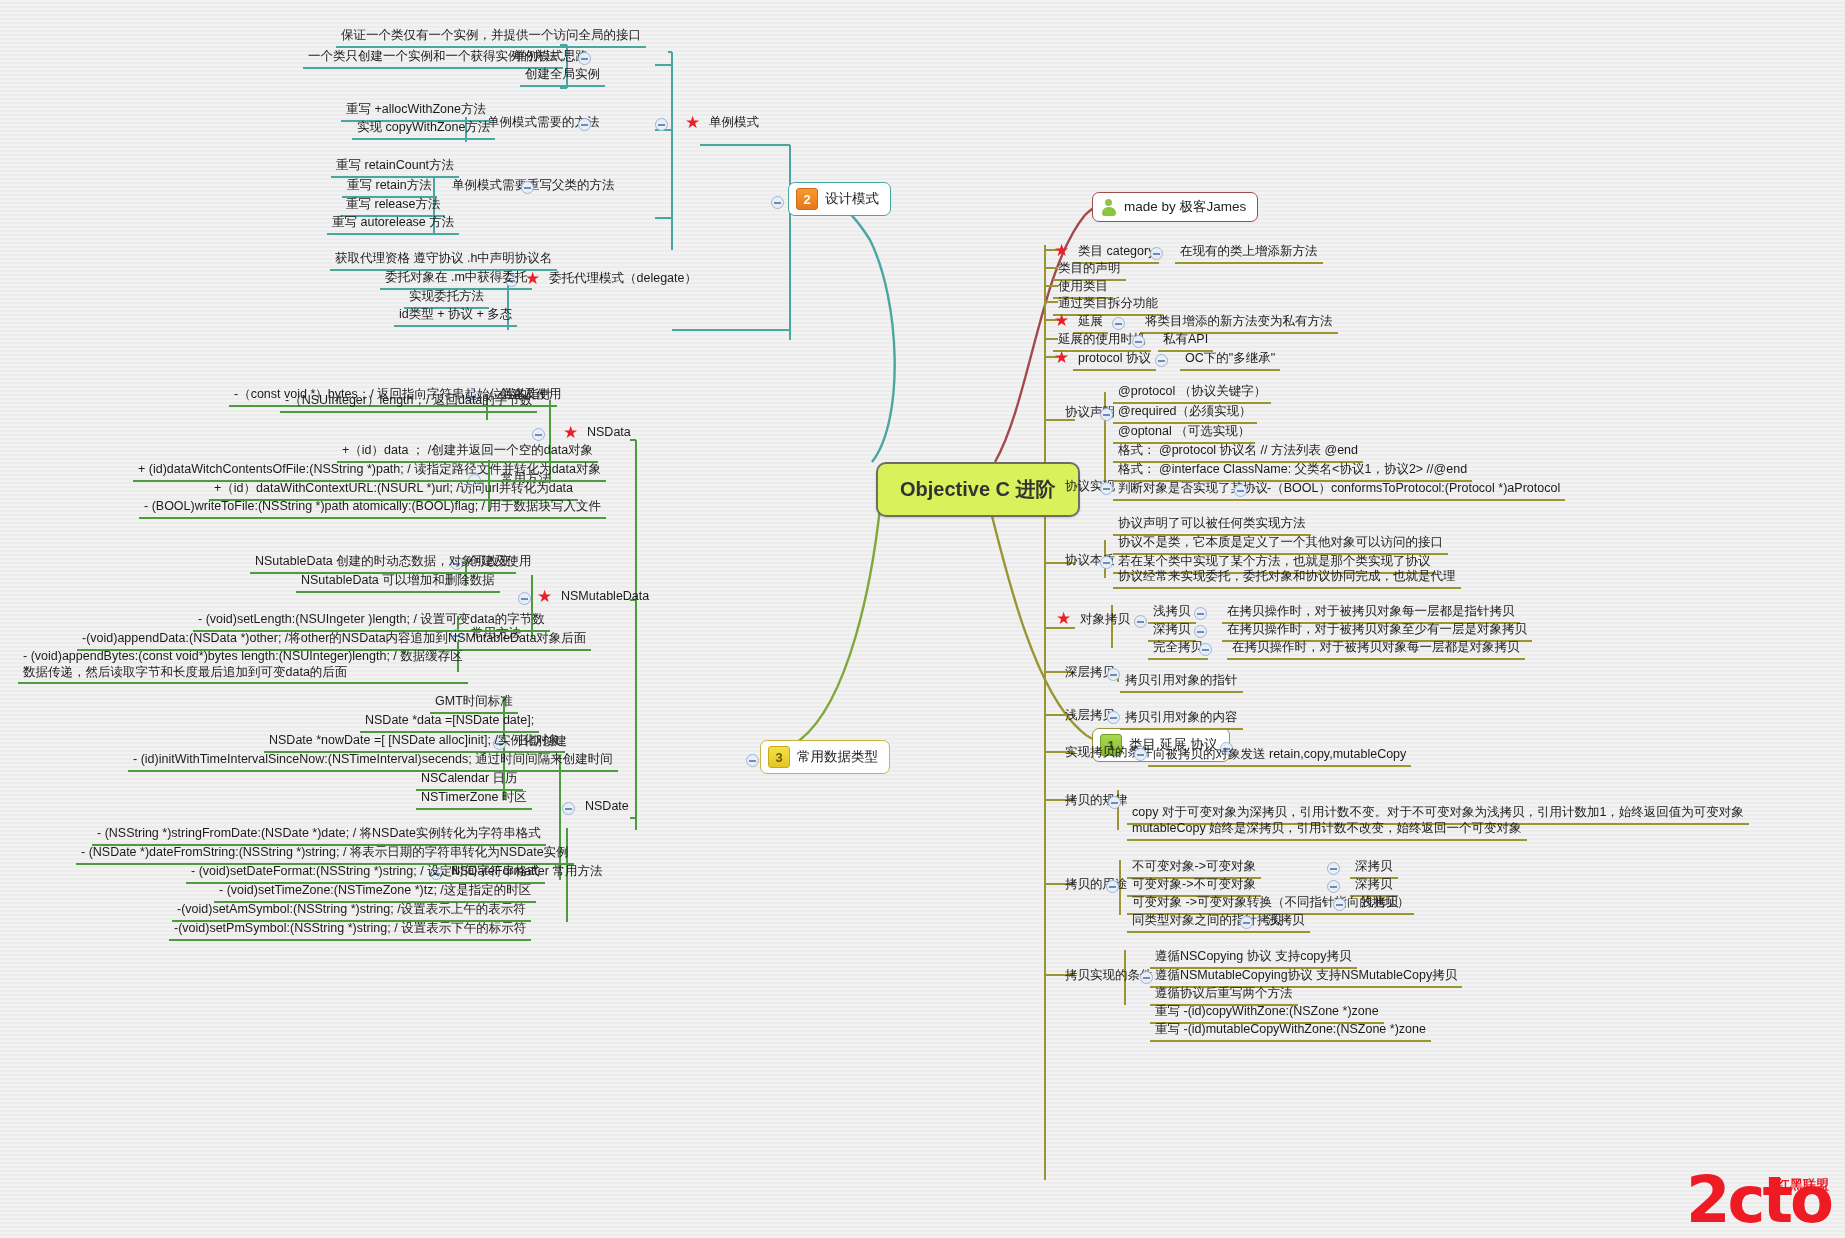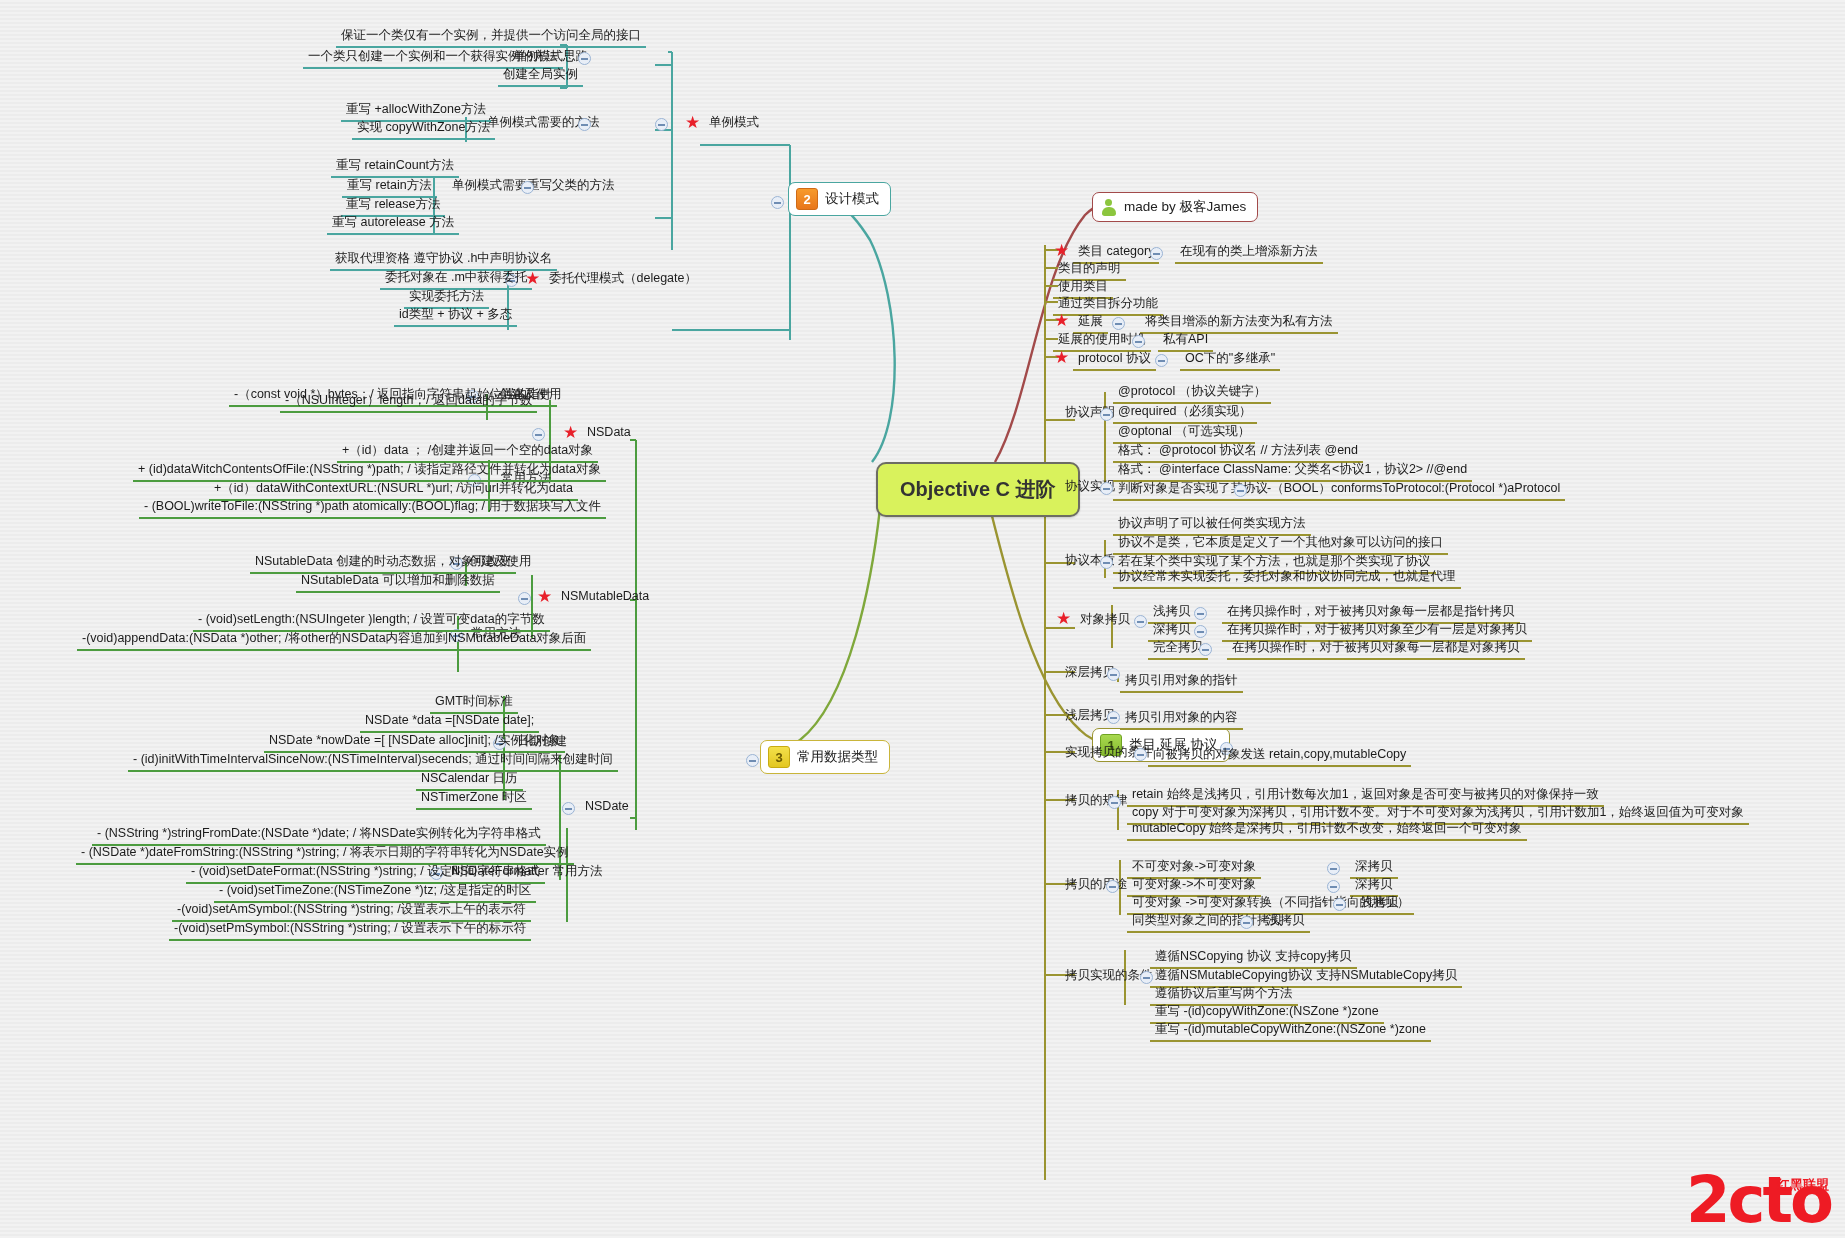--- a/index.html
+++ b/index.html
@@ -200,21 +200,21 @@
   <div class="tog" style="left:1220px;top:742px;"></div>
 
   <div class="star" style="left:684px;top:114px;">★</div>
   <div class="leaf" style="left:704px;top:114px;">单例模式</div>
   <div class="tog" style="left:655px;top:118px;"></div>
 
   <div class="leaf" style="left:508px;top:48px;">单例模式思路</div>
   <div class="tog" style="left:578px;top:52px;"></div>
   <div class="leaf tealU ra" style="left:336px;top:27px;">保证一个类仅有一个实例，并提供一个访问全局的接口</div>
   <div class="leaf tealU ra" style="left:303px;top:48px;">一个类只创建一个实例和一个获得实例的方法</div>
-  <div class="leaf tealU ra" style="left:498px;top:66px;">创建全局实例</div>
+  <div class="leaf tealU ra" style="left:520px;top:66px;">创建全局实例</div>
 
   <div class="leaf" style="left:482px;top:114px;">单例模式需要的方法</div>
   <div class="tog" style="left:578px;top:118px;"></div>
   <div class="leaf tealU ra" style="left:341px;top:101px;">重写 +allocWithZone方法</div>
   <div class="leaf tealU ra" style="left:352px;top:119px;">实现 copyWithZone方法</div>
 
   <div class="leaf" style="left:447px;top:177px;">单例模式需要重写父类的方法</div>
   <div class="tog" style="left:521px;top:181px;"></div>
   <div class="leaf tealU ra" style="left:331px;top:157px;">重写 retainCount方法</div>
   <div class="leaf tealU ra" style="left:342px;top:177px;">重写 retain方法</div>
@@ -251,20 +251,21 @@
 
   <div class="leaf" style="left:464px;top:553px;">创建及使用</div>
   <div class="tog" style="left:450px;top:557px;"></div>
   <div class="leaf greenU ra" style="left:250px;top:553px;">NSutableData 创建的时动态数据，对象可改变</div>
   <div class="leaf greenU ra" style="left:296px;top:572px;">NSutableData 可以增加和删除数据</div>
 
   <div class="leaf" style="left:466px;top:625px;">常用方法</div>
   <div class="tog" style="left:450px;top:629px;"></div>
   <div class="leaf greenU ra" style="left:193px;top:611px;">- (void)setLength:(NSUIngeter )length; / 设置可变data的字节数</div>
   <div class="leaf greenU ra" style="left:77px;top:630px;">-(void)appendData:(NSData *)other; /将other的NSData内容追加到NSMutableData对象后面</div>
+  <div class="leaf greenU wrap" style="left:18px;top:648px;width:440px;">- (void)appendBytes:(const void*)bytes length:(NSUInteger)length; / 数据缓存区数据传递，然后读取字节和长度最后追加到可变data的后面</div>
 
   <div class="leaf" style="left:580px;top:798px;">NSDate</div>
   <div class="tog" style="left:562px;top:802px;"></div>
 
   <div class="leaf" style="left:512px;top:733px;text-align:center;">日期创建</div>
   <div class="tog" style="left:493px;top:737px;"></div>
   <div class="leaf greenU ra" style="left:430px;top:693px;">GMT时间标准</div>
   <div class="leaf greenU ra" style="left:360px;top:712px;">NSDate *data =[NSDate date];</div>
   <div class="leaf greenU ra" style="left:264px;top:732px;">NSDate *nowDate =[ [NSDate alloc]init]; /实例化对象</div>
   <div class="leaf greenU ra" style="left:128px;top:751px;">- (id)initWithTimeIntervalSinceNow:(NSTimeInterval)secends;   通过时间间隔来创建时间</div>
@@ -344,21 +345,20 @@
   <div class="leaf" style="left:1060px;top:707px;">浅层拷贝</div>
   <div class="tog" style="left:1107px;top:711px;"></div>
   <div class="leaf oliveU" style="left:1120px;top:709px;">拷贝引用对象的内容</div>
 
   <div class="leaf" style="left:1060px;top:744px;">实现拷贝的条件</div>
   <div class="tog" style="left:1134px;top:748px;"></div>
   <div class="leaf oliveU" style="left:1148px;top:746px;">向被拷贝的对象发送 retain,copy,mutableCopy</div>
 
   <div class="leaf" style="left:1060px;top:792px;">拷贝的规律</div>
   <div class="tog" style="left:1108px;top:796px;"></div>
-  <div class="leaf oliveU" style="left:1127px;top:786px;">retain 始终是浅拷贝，引用计数每次加1，返回对象是否可变与被拷贝的对像保持一致</div>
   <div class="leaf oliveU" style="left:1127px;top:804px;">copy 对于可变对象为深拷贝，引用计数不变。对于不可变对象为浅拷贝，引用计数加1，始终返回值为可变对象</div>
   <div class="leaf oliveU" style="left:1127px;top:820px;">mutableCopy  始终是深拷贝，引用计数不改变，始终返回一个可变对象</div>
 
   <div class="leaf" style="left:1060px;top:876px;">拷贝的用途</div>
   <div class="tog" style="left:1106px;top:880px;"></div>
   <div class="leaf oliveU" style="left:1127px;top:858px;">不可变对象-&gt;可变对象</div>
   <div class="tog" style="left:1327px;top:862px;"></div>
   <div class="leaf oliveU" style="left:1350px;top:858px;">深拷贝</div>
   <div class="leaf oliveU" style="left:1127px;top:876px;">可变对象-&gt;不可变对象</div>
   <div class="tog" style="left:1327px;top:880px;"></div>

